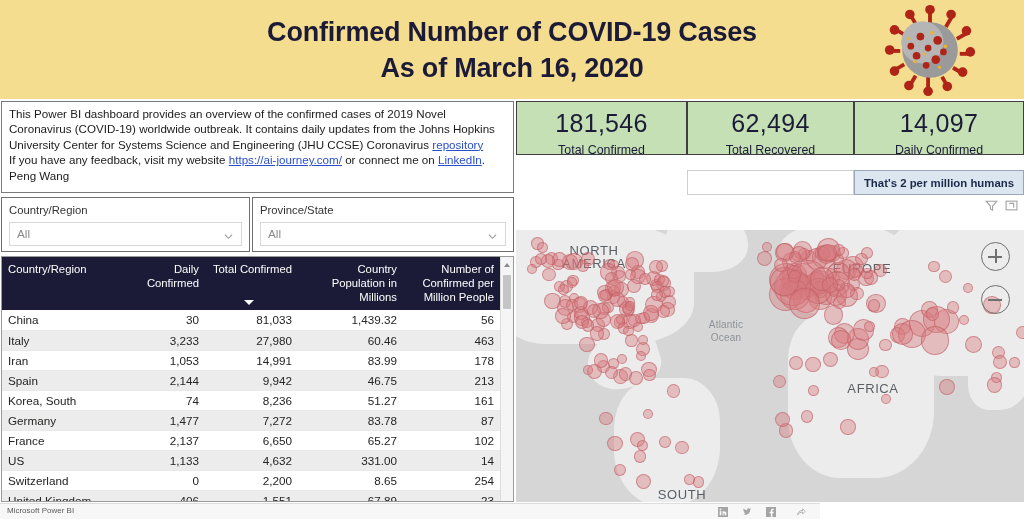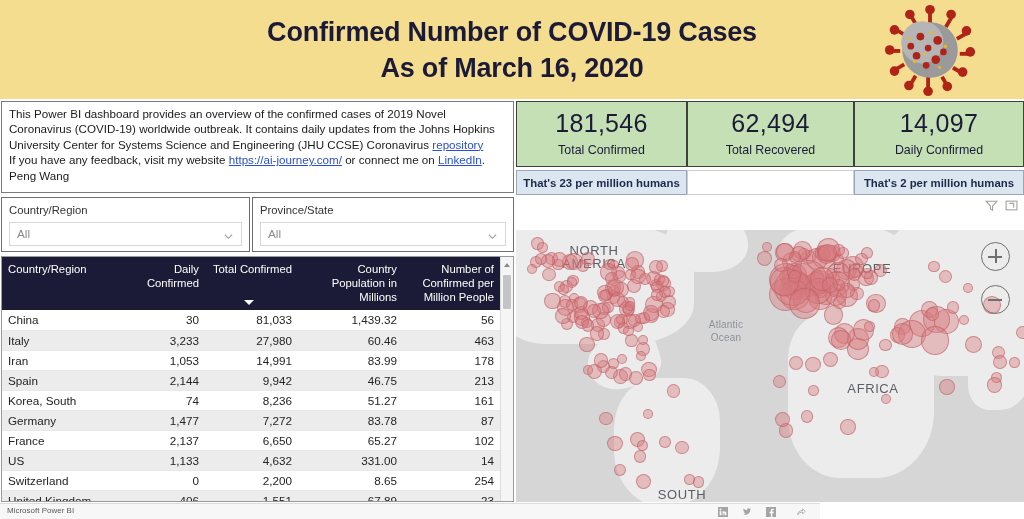--- a/index.html
+++ b/index.html
@@ -66,21 +66,21 @@
   }
   #desc-text a, .lnk {
     color: #2b4fcc;
     text-decoration: underline;
   }
 
   
   .kpi {
     position: absolute;
     top: 101px;
-    height: 66px;
+    height: 54px;
     background: #c5e0b4;
     border: 1px solid #404040;
     box-sizing: border-box;
     overflow: hidden;
   }
   .kpi-value {
     position: absolute;
     left: 0; right: 0; top: 7px;
     text-align: center;
     font-size: 25px;
@@ -413,21 +413,20 @@
   </div>
   <div class="kpi" id="kpi-2">
     <div class="kpi-value">62,494</div>
     <div class="kpi-label">Total Recovered</div>
   </div>
   <div class="kpi" id="kpi-3">
     <div class="kpi-value">14,097</div>
     <div class="kpi-label">Daily Confirmed</div>
   </div>
 
-  <div class="kpi-footer" id="kpi-f-1">That's 23 per million humans</div>
   <div class="kpi-footer blank" id="kpi-f-2"></div>
   <div class="kpi-footer" id="kpi-f-3">That's 2 per million humans</div>
 
   <div class="slicer" id="slicer-country">
     <div class="slicer-title">Country/Region</div>
     <div class="slicer-box">
       <span class="slicer-value">All</span>
       <svg class="chev" viewBox="0 0 10 10">
         <path d="M1 3 L5 7 L9 3" stroke="#9a9a9a" stroke-width="1.2" fill="none"></path>
       </svg>

